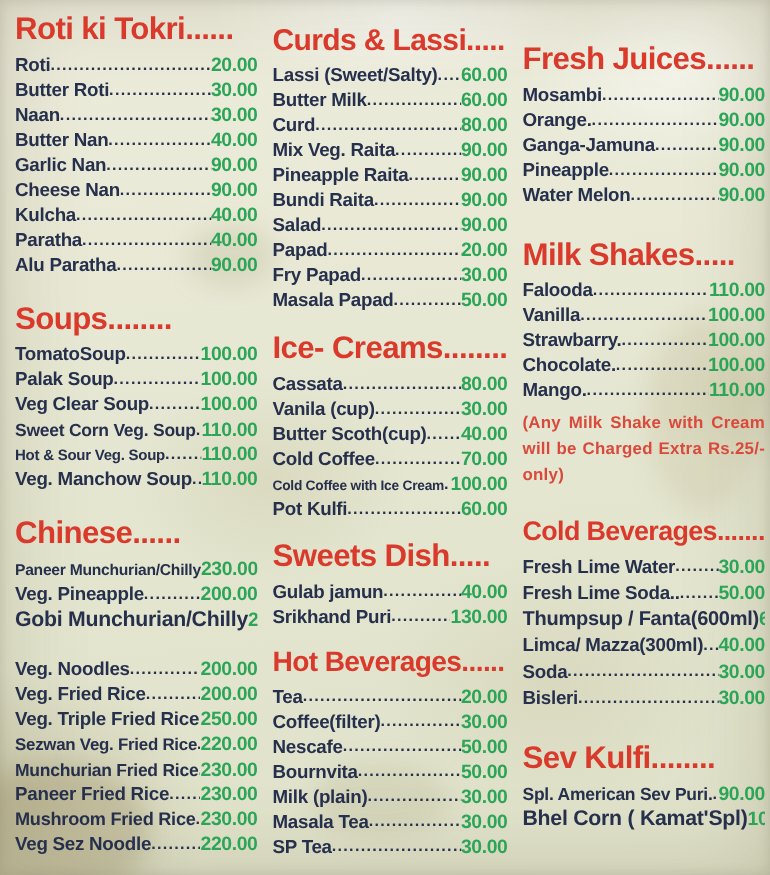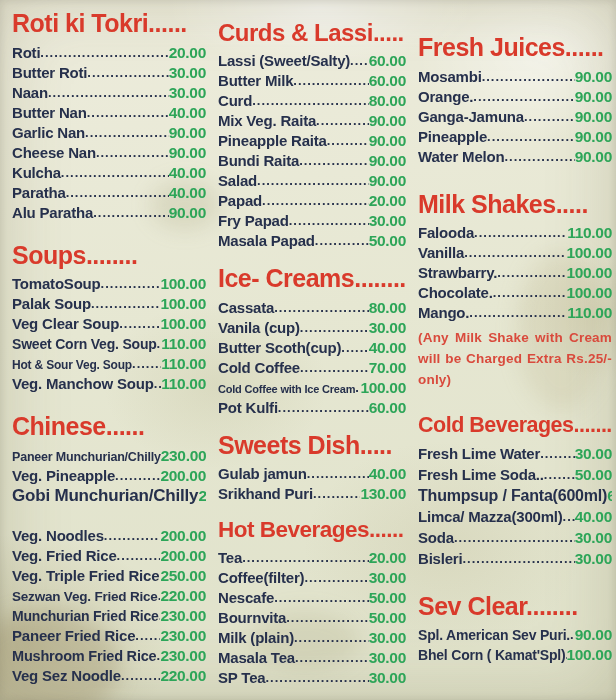--- a/index.html
+++ b/index.html
@@ -560,30 +560,30 @@
 
   <div class="row">
     <span class="name">Bisleri</span>
     <span class="leader"></span>
     <span class="price">30.00</span>
   </div>
 </div>
   </div>
 
   <div class="section">
-    <div class="sec-title">Sev Clear........</div>
+    <div class="sec-title">Sev Kulfi........</div>
     <div>
   <div class="row">
     <span class="name" style="font-size: 14px;">Spl. American Sev Puri.</span>
     <span class="leader"></span>
     <span class="price">90.00</span>
   </div>
 
   <div class="row">
-    <span class="name" style="font-size: 14px;">Bhel Corn ( Kamat'Spl)</span>
+    <span class="name" style="font-size: 17px;">Bhel Corn ( Kamat'Spl)</span>
     <span class="leader"></span>
     <span class="price">100.00</span>
   </div>
 </div>
   </div>
 </div>
     <div class="red-line"></div>
   </div>
 </div>
 

